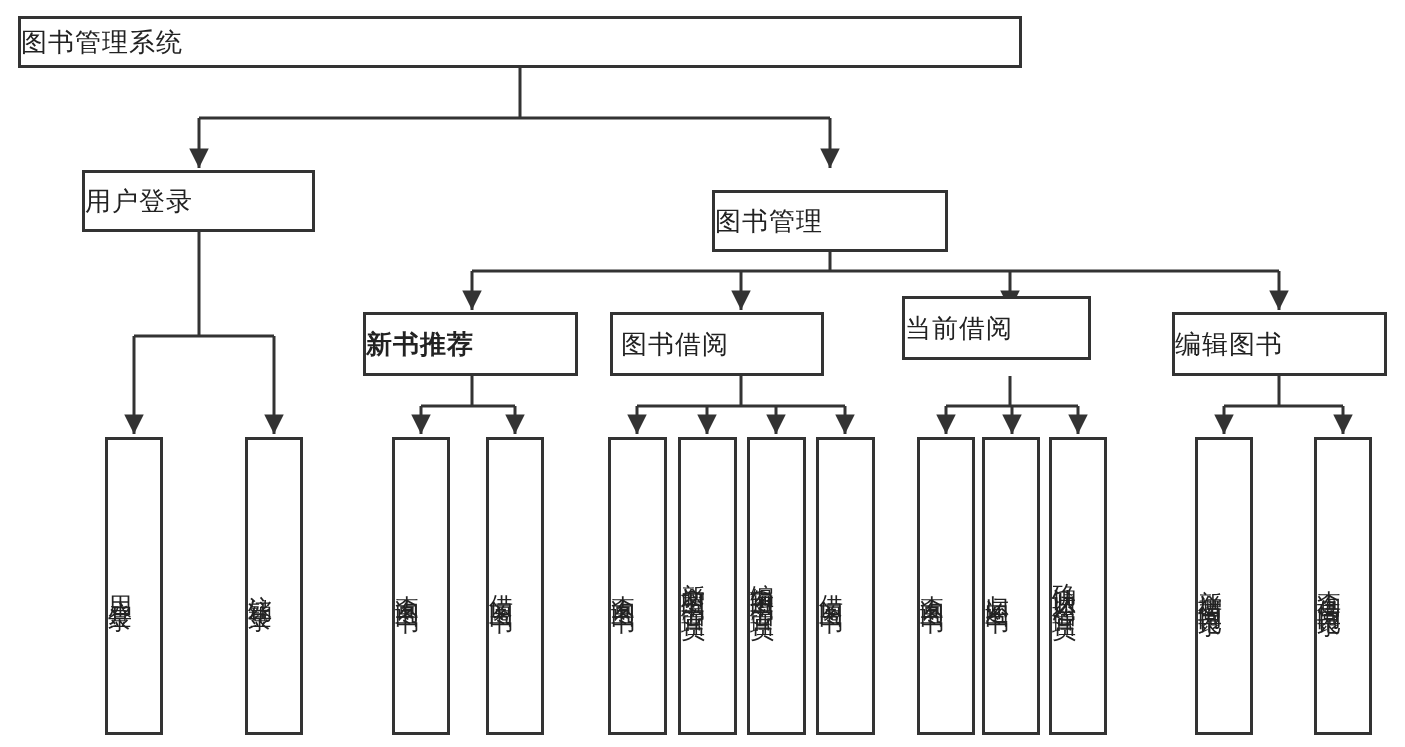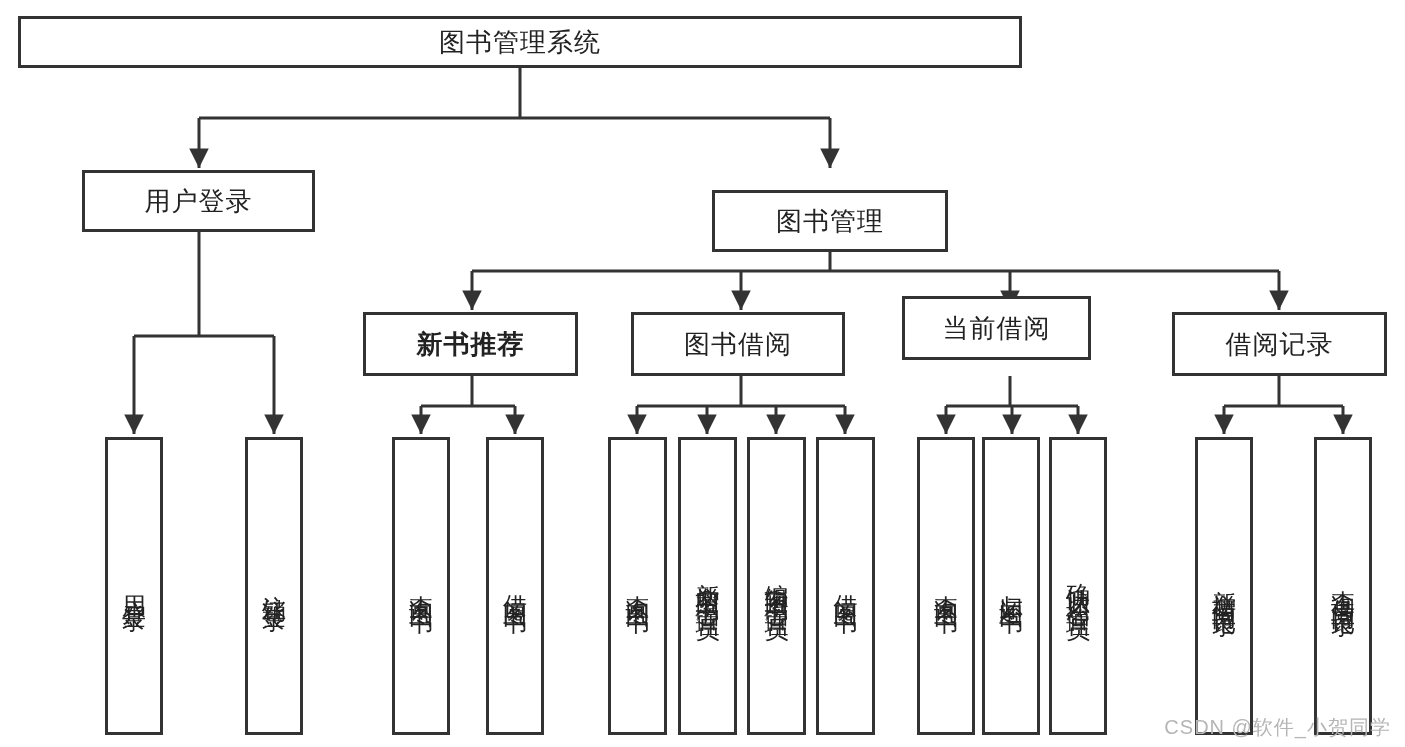--- a/index.html
+++ b/index.html
@@ -25,21 +25,21 @@
     fill: none;
   }
   #arw path { fill: var(--line); }
   .node {
     position: absolute;
     box-sizing: border-box;
     border: 3px solid var(--line);
     background: #fff;
     display: flex;
     align-items: center;
-    justify-content: center;
+    justify-content: flex-start;
     text-align: center;
   }
   .node.h span {
     font-size: 26px;
     letter-spacing: 1px;
     white-space: nowrap;
   }
   .node.v span {
     writing-mode: vertical-lr;
     text-orientation: mixed;
@@ -112,28 +112,28 @@
   <div class="node h" style="left:82px; top:170px; width:233px; height:62px;">
     <span>用户登录</span>
   </div>
   <div class="node h" style="left:712px; top:170px; width:236px; height:62px;margin-top:20px;">
     <span>图书管理</span>
   </div>
 
   <div class="node h" style="left:363px; top:312px; width:215px; height:64px;font-weight:bold;">
     <span>新书推荐</span>
   </div>
-  <div class="node h" style="left:631px; top:312px; width:214px; height:64px;">
+  <div class="node h" style="left:610px; top:312px; width:214px; height:64px;padding-left:8px;">
     <span>图书借阅</span>
   </div>
   <div class="node h" style="left:902px; top:296px; width:189px; height:64px;">
     <span>当前借阅</span>
   </div>
   <div class="node h" style="left:1172px; top:312px; width:215px; height:64px;">
-    <span>借阅记录</span>
+    <span>编辑图书</span>
   </div>
 
   <div class="node v" style="left:105px; top:437px; width:58px; height:298px;">
     <span>用户登录</span>
   </div>
   <div class="node v" style="left:245px; top:437px; width:58px; height:298px;">
     <span>注销登录</span>
   </div>
 
   <div class="node v" style="left:392px; top:437px; width:58px; height:298px;">
@@ -166,15 +166,14 @@
     <span>确认归还（管理员）</span>
   </div>
 
   <div class="node v" style="left:1195px; top:437px; width:58px; height:298px;">
     <span>新增借阅记录</span>
   </div>
   <div class="node v" style="left:1314px; top:437px; width:58px; height:298px;">
     <span>查询借阅记录</span>
   </div>
 
-  <div class="watermark">CSDN @软件_小贺同学</div>
 
 </div>
 
 </body></html>

